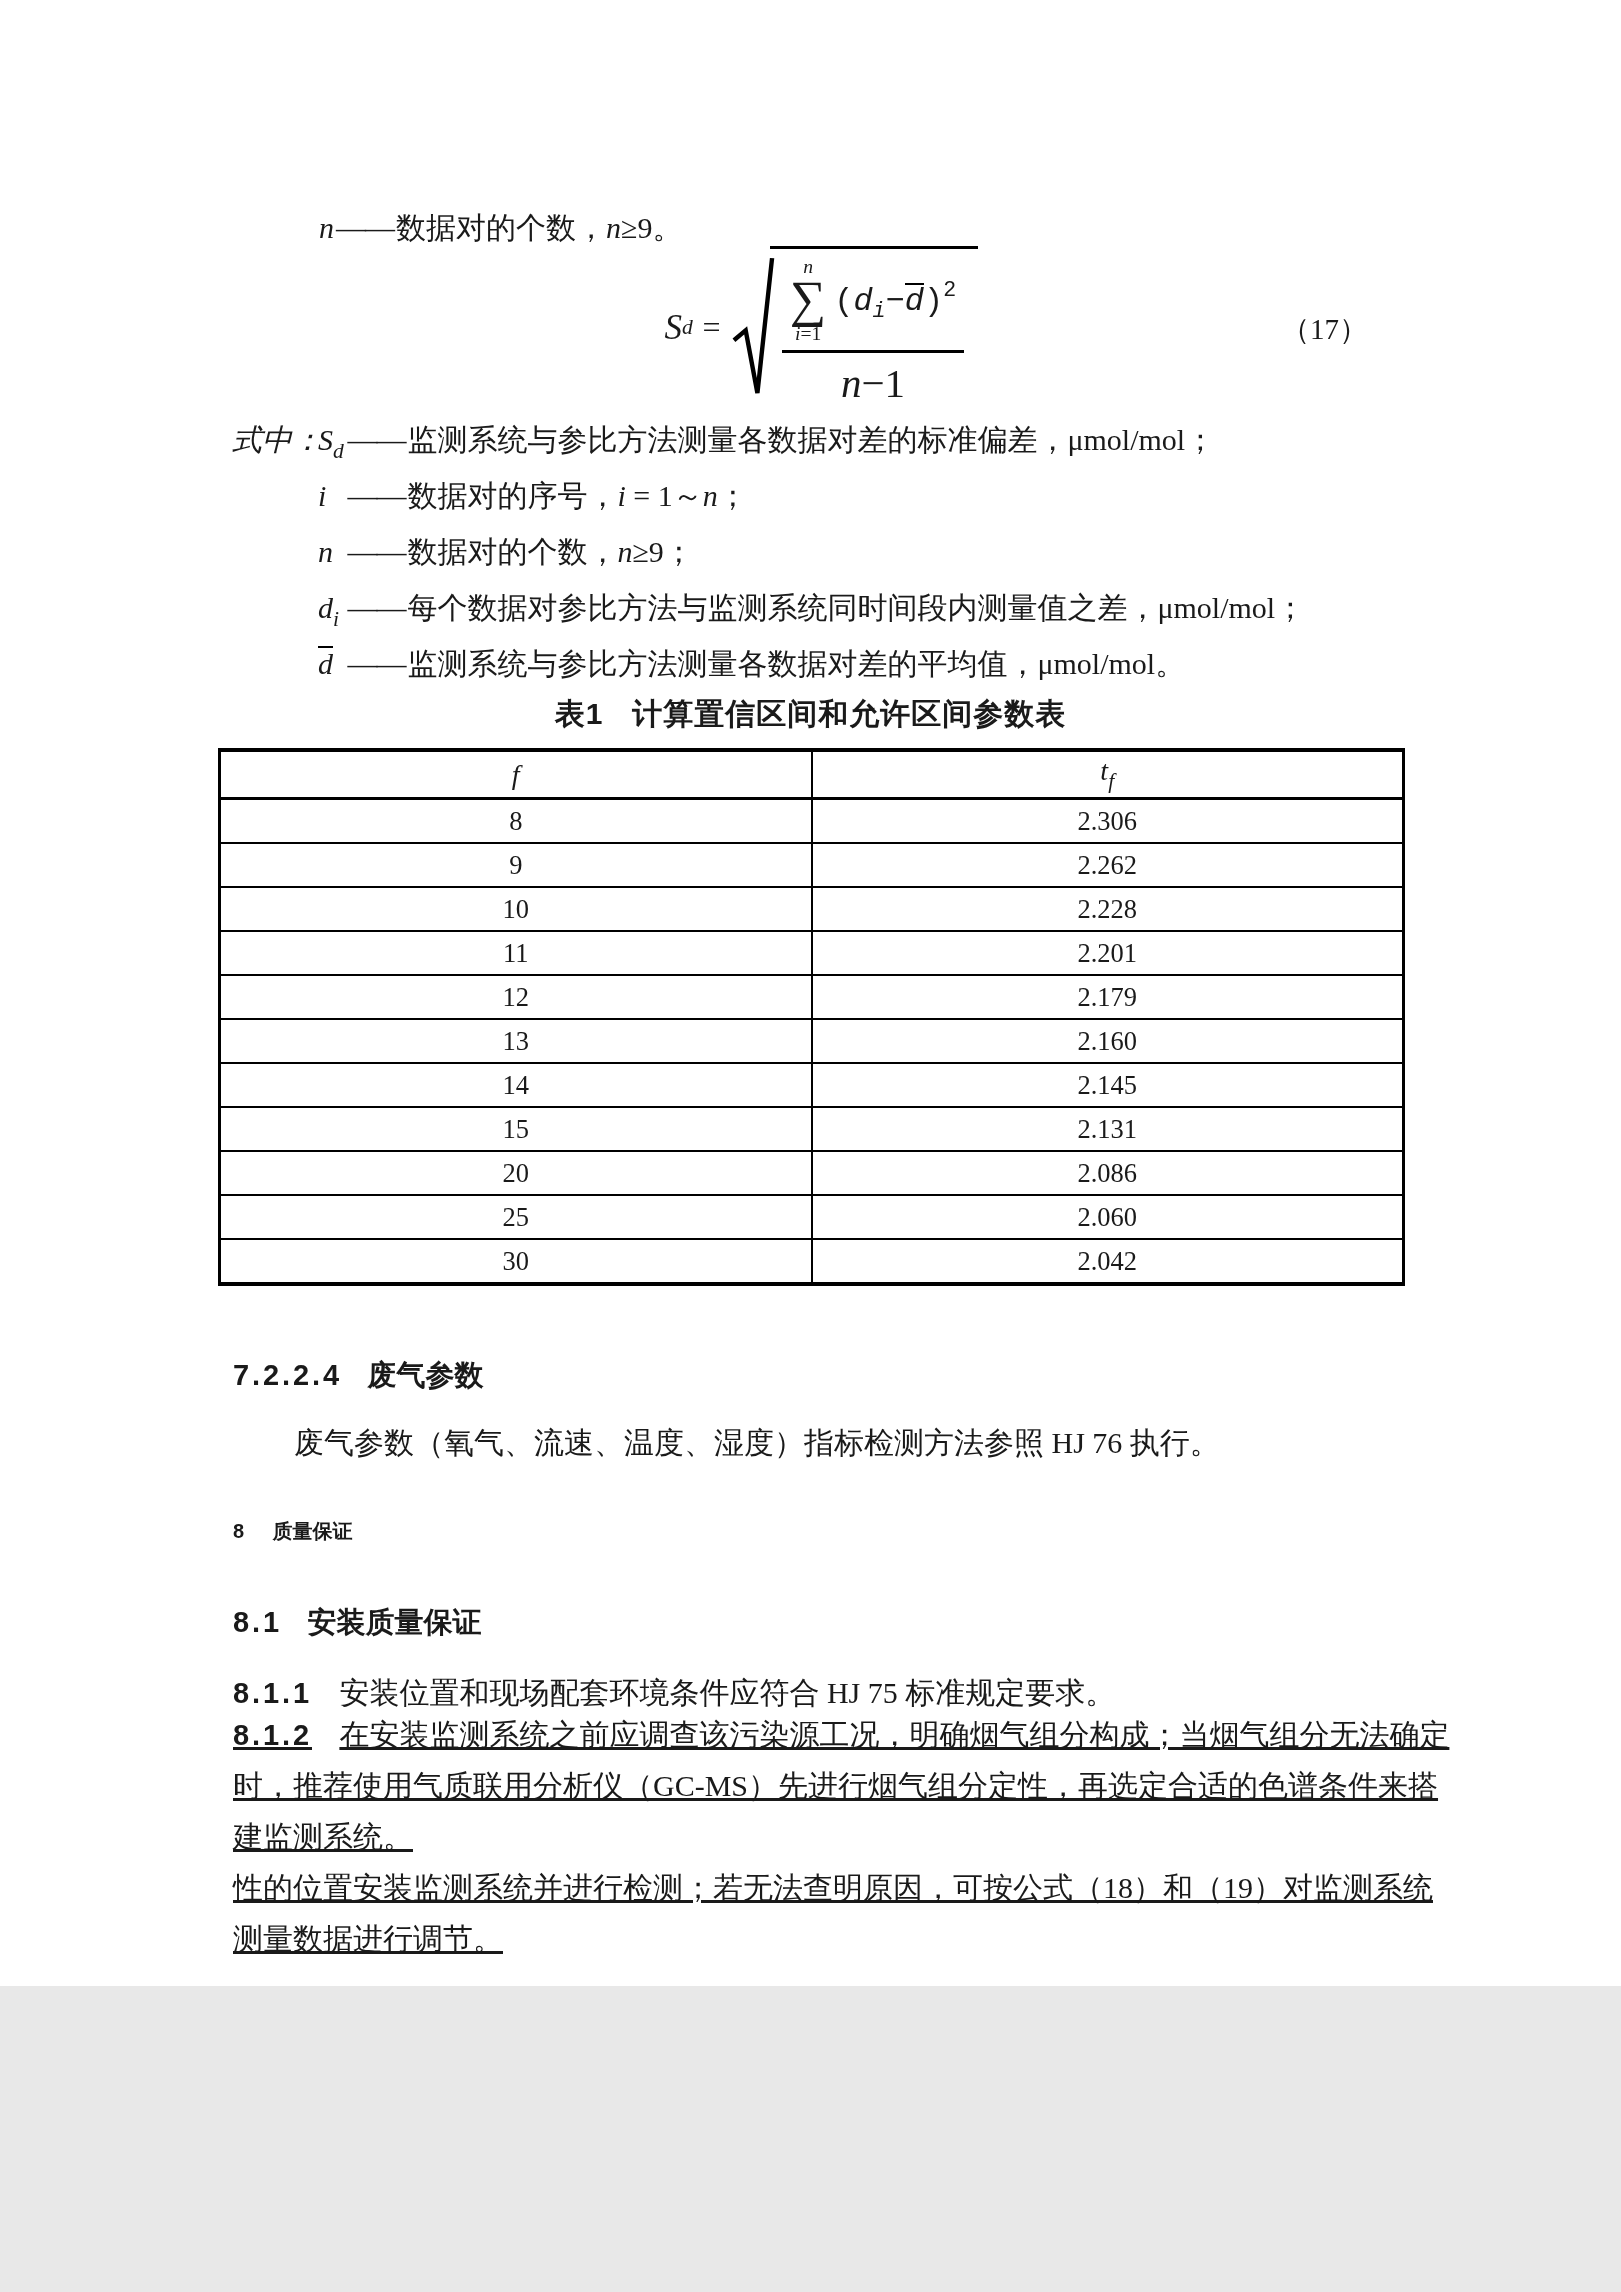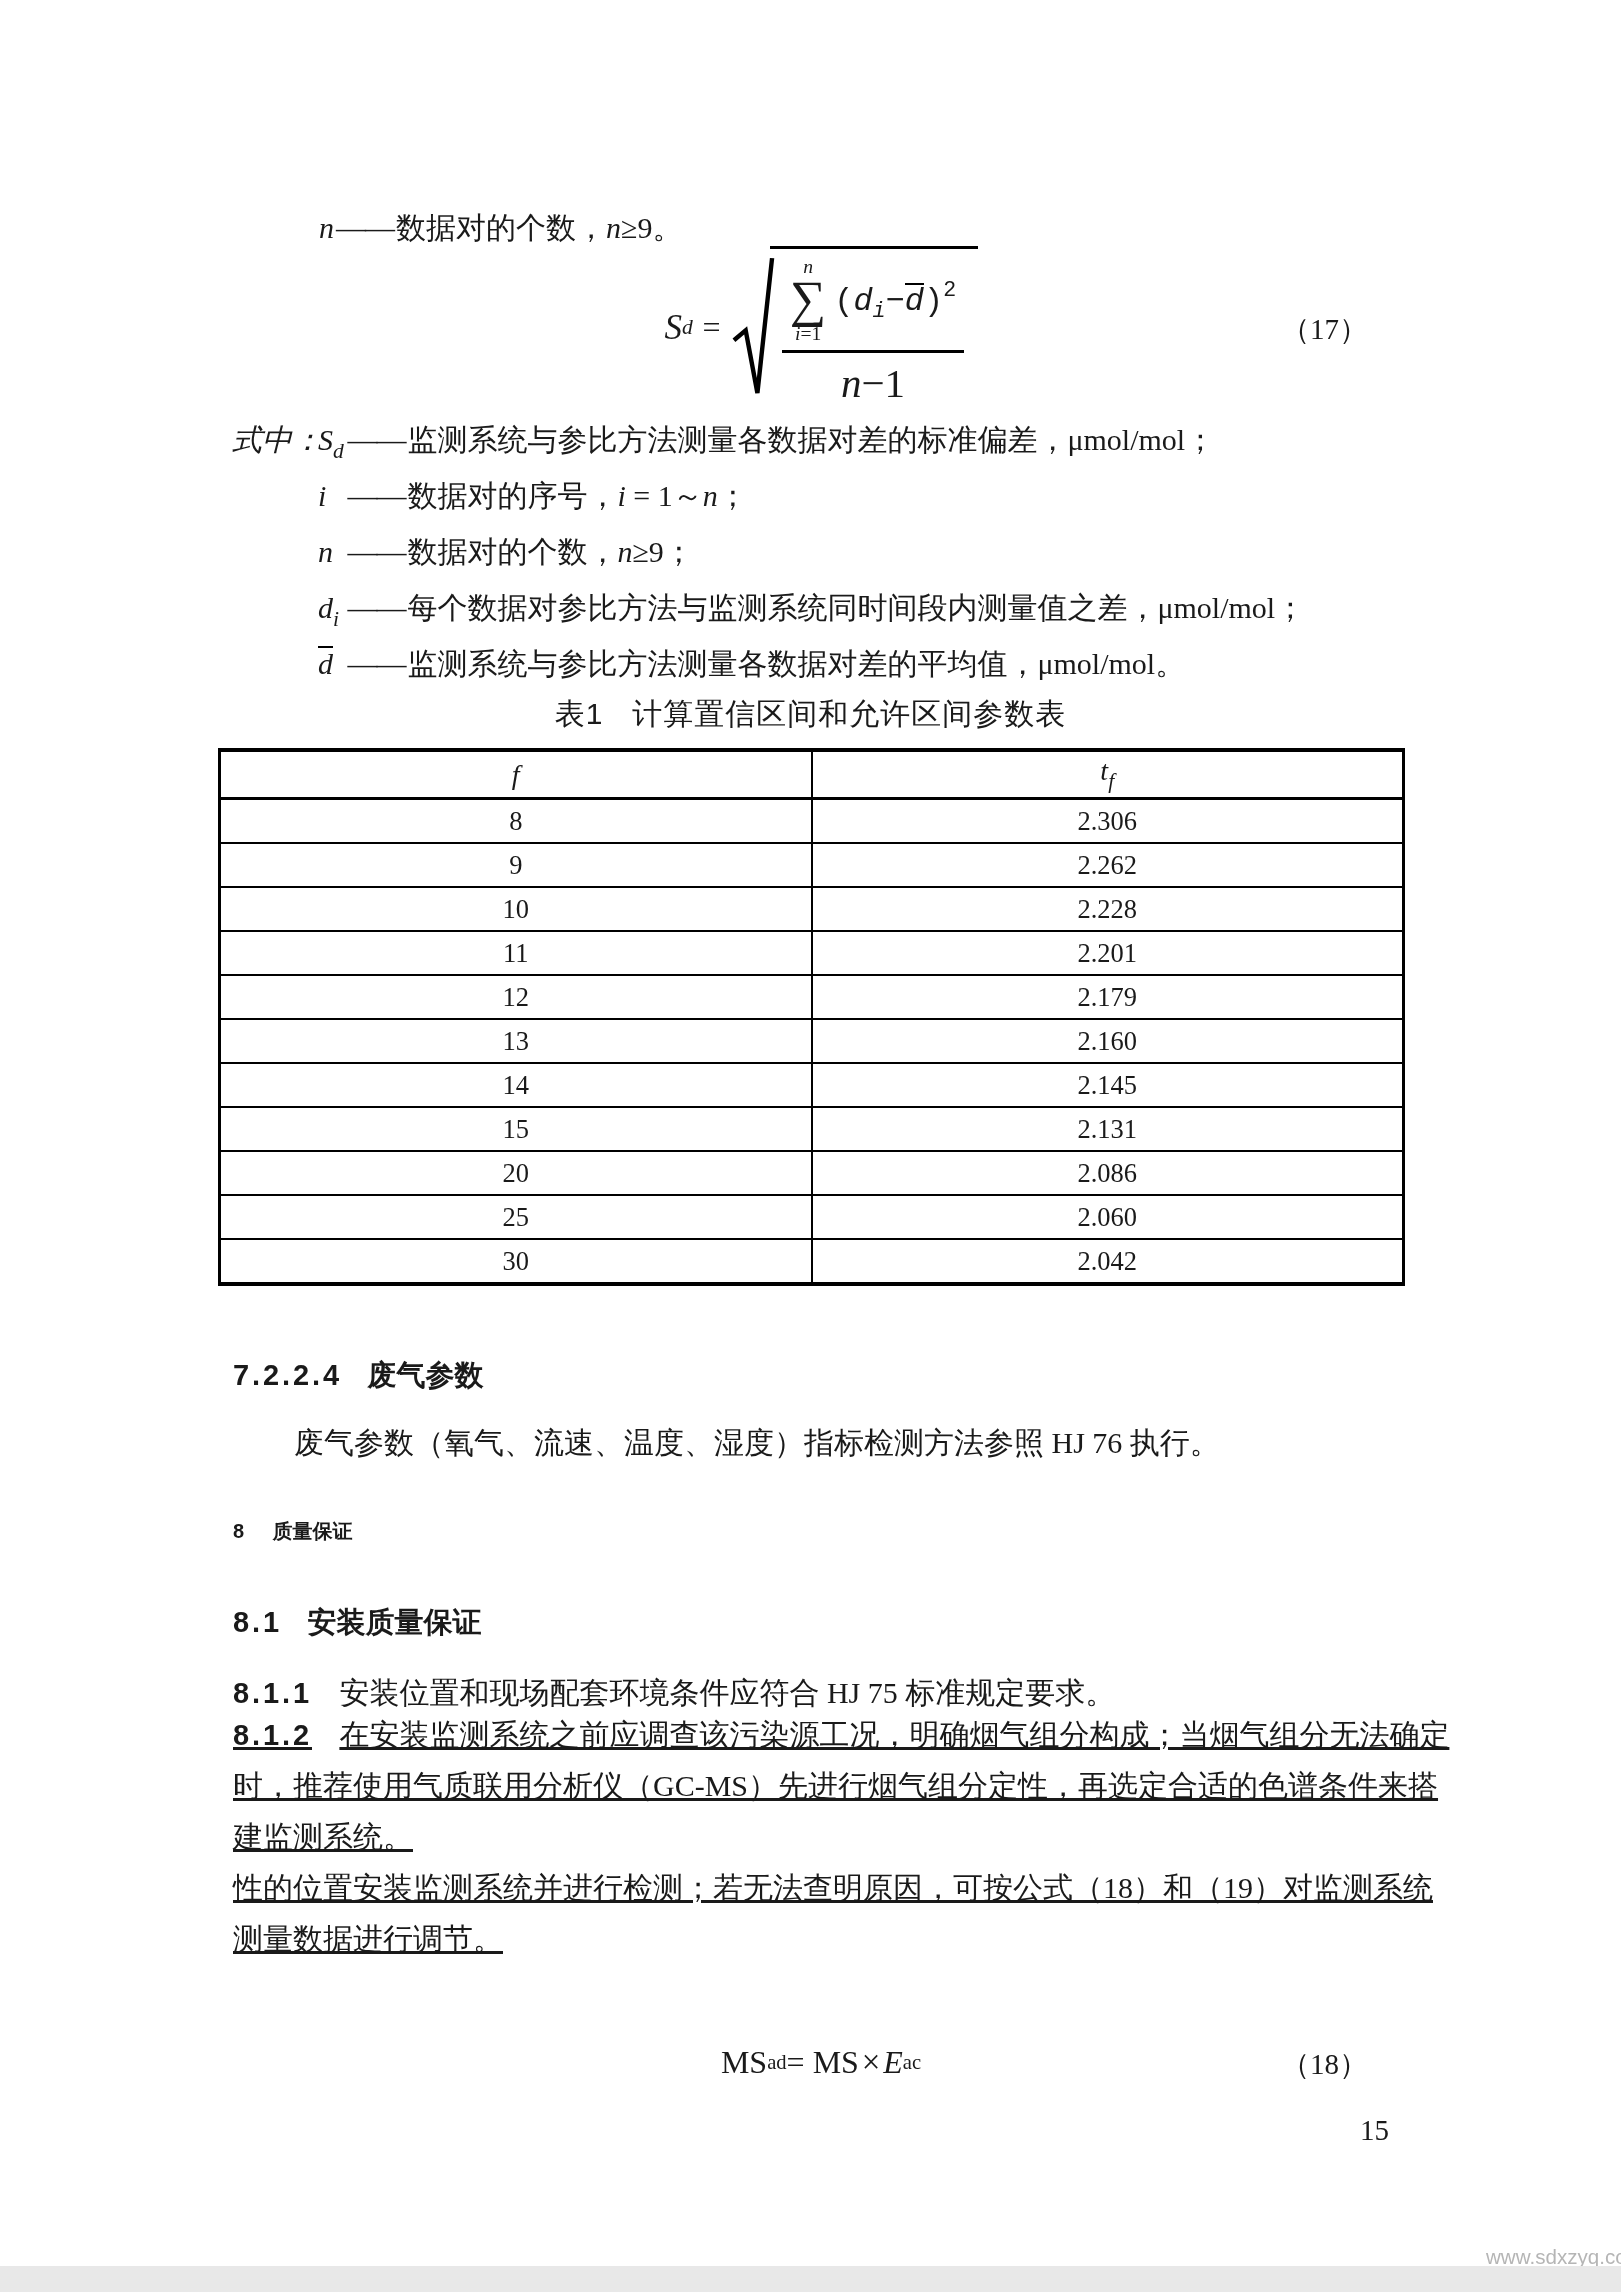--- a/index.html
+++ b/index.html
@@ -1,17 +1,17 @@
 <!DOCTYPE html>
 <html><head>
 <meta charset="utf-8">
 <style>
   html,body{margin:0;padding:0;background:#e8e8e8;}
   .page{
-    position:relative;width:1621px;height:2266px;background:#ffffff;
+    position:relative;width:1621px;height:1986px;background:#ffffff;
     margin:0 auto;overflow:hidden;color:#1a1a1a;
     font-family:"Liberation Serif","DejaVu Serif",serif;
     font-size:30px;
   }
   .abs{position:absolute;}
   .it{font-style:italic;}
   .sans{font-family:"Liberation Sans","DejaVu Sans",sans-serif;}
 
   
   #line-top{left:319px;top:209px;line-height:37px;white-space:nowrap;}
@@ -41,21 +41,21 @@
   .eq-num{position:absolute;right:41px;top:50%;transform:translateY(-44%);font-size:29px;white-space:nowrap;}
 
   
   #defs{left:232px;top:412px;width:1215px;}
   .def-row{display:flex;align-items:baseline;height:56px;line-height:56px;white-space:nowrap;}
   .def-prefix{width:86px;flex:0 0 86px;font-style:italic;}
   .def-sym{min-width:27.4px;flex:0 0 auto;}
   .def-text{white-space:nowrap;}
 
   
-  #table-title{left:0;right:0;top:694px;text-align:center;font-weight:normal;font-size:30px;}
+  #table-title{left:0;right:0;top:694px;text-align:center;font-weight:bold;font-size:30px;}
   #table-title .cap-label{margin-right:29px;}
   #table-title .sans{letter-spacing:1px;}
   #table1{left:218px;top:748px;width:1187px;border-collapse:collapse;table-layout:fixed;
           border:3.9px solid #000;border-top-width:4.9px;border-bottom-width:4.9px;}
   #table1 th,#table1 td{border:2px solid #000;text-align:center;padding:0;}
   #table1 thead th{height:45px;font-weight:normal;font-size:28px;border-bottom:3.9px solid #000;}
   #table1 td{height:42px;font-size:26.5px;}
 
   
   .textblock{left:233px;width:1186px;}

